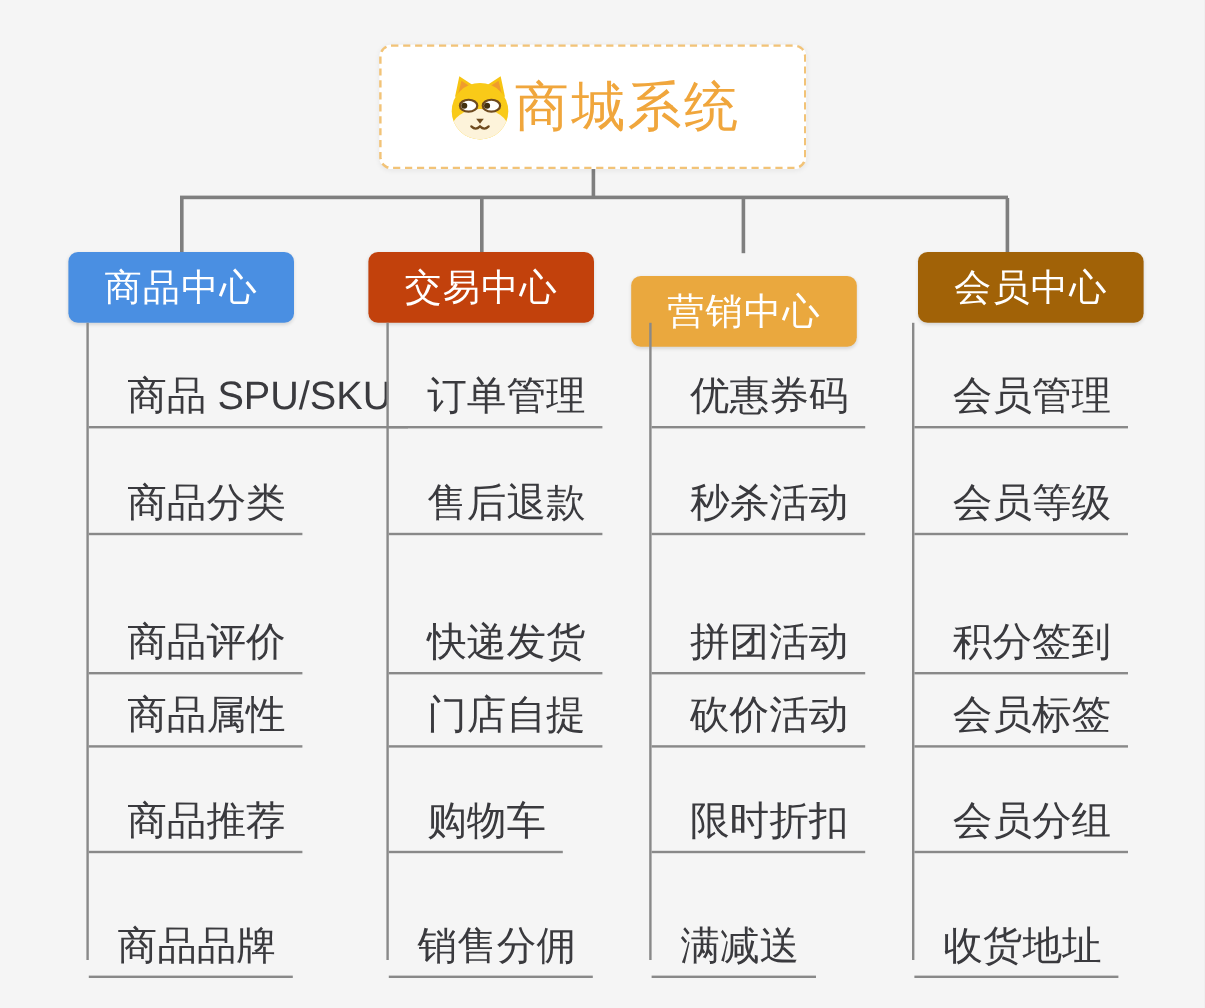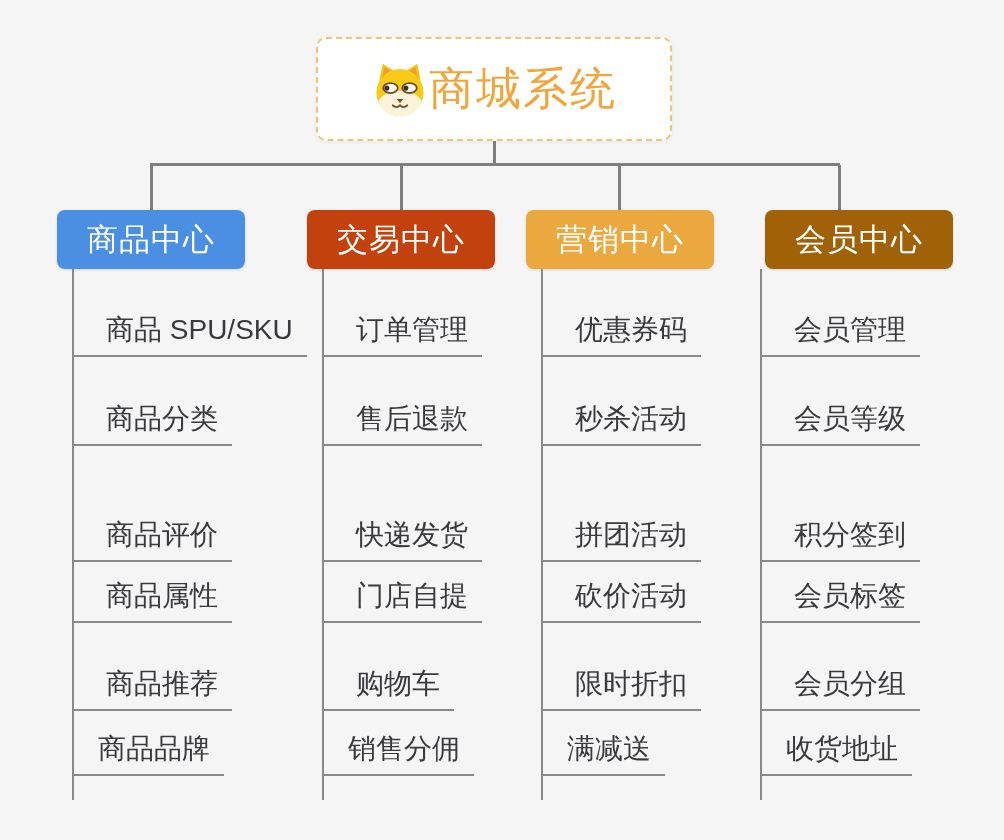--- a/index.html
+++ b/index.html
@@ -27,35 +27,35 @@
   .root-title { font-size:45px; font-weight:500; color:#f0a63c; letter-spacing:2px; }
   .dog-icon { width:58px; height:58px; flex:0 0 auto; }
 
   
   .branch {
     position:absolute; top:210px; width:188px; height:59px;
     border-radius:8px; display:flex; align-items:center; justify-content:center;
     color:#ffffff; font-size:31px; letter-spacing:1px;
     box-shadow:0 1px 3px rgba(0,0,0,0.12);
   }
-  .b0 { left:57px; } .b1 { left:307px; } .b2 { left:526px; } .b3 { left:745px; }
+  .b0 { left:57px; } .b1 { left:307px; } .b2 { left:526px;margin-top:20px; } .b3 { left:745px; }
 
   
   .column {
     position:absolute; top:269px; height:531px; width:235px;
     border-left:2px solid #898989;
   }
   .c0 { left:72px; } .c1 { left:322px; } .c2 { left:541px; } .c3 { left:760px; }
   .leaf {
     position:absolute; left:0; white-space:nowrap;
-    font-size:28px; line-height:34px; color:#3a3a3e;
+    font-size:33px; line-height:34px; color:#3a3a3e;
     padding:0 14px 8px 32px; border-bottom:2px solid #898989;
   }
   .l0 { top:44px; }  .l1 { top:133px; } .l2 { top:221px;margin-top:28px; }
-  .l3 { top:310px; } .l4 { top:398px; } .l5 { top:463px;padding-left:24px; }
+  .l3 { top:310px; } .l4 { top:398px; } .l5 { top:502px;padding-left:24px; }
 </style>
 </head>
 <body>
 
 <div class="canvas">
 
   <div class="line root-stub" style="background-color: rgb(127, 127, 127);"></div>
   <div class="line bus" style="background-color: rgb(127, 127, 127);"></div>
   <div class="line drop drop-0" style="background-color: rgb(127, 127, 127);"></div>
   <div class="line drop drop-1" style="background-color: rgb(127, 127, 127);"></div>

